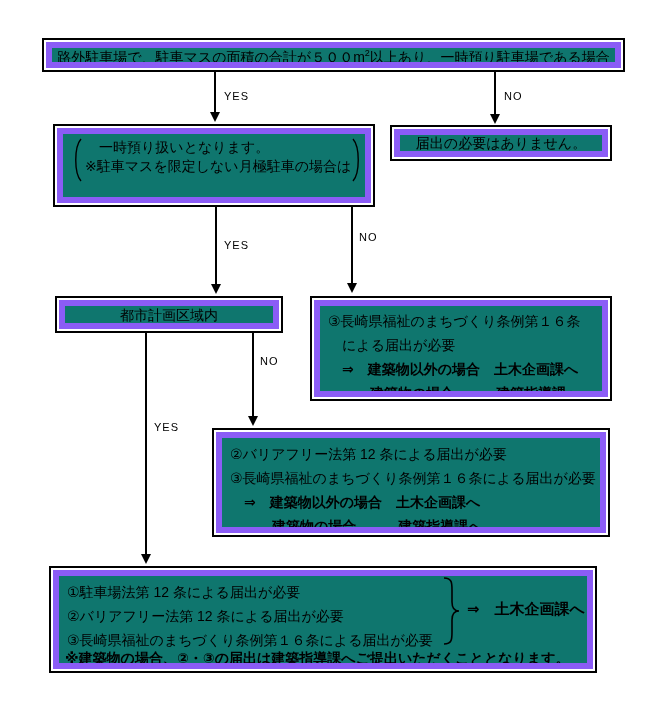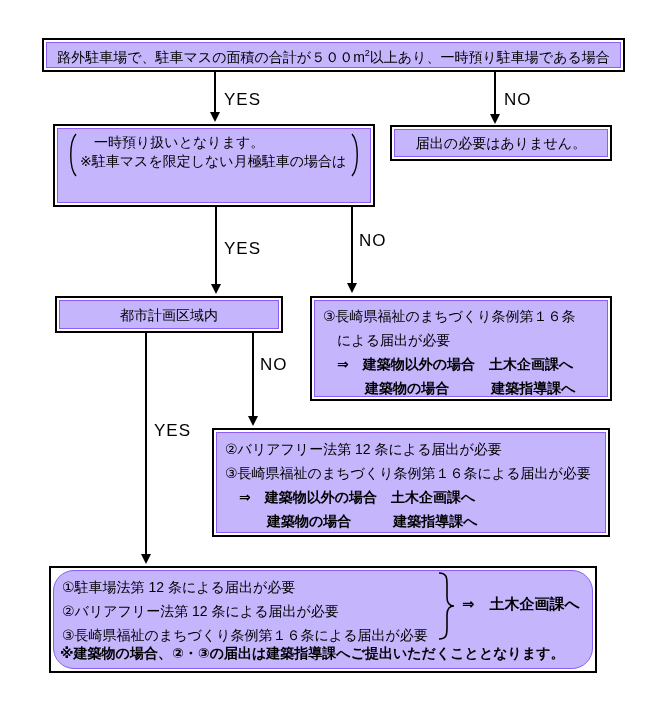--- a/index.html
+++ b/index.html
@@ -4,31 +4,31 @@
 <style>
   html,body{margin:0;padding:0;}
   body{
     width:670px;height:716px;position:relative;
     background:#ffffff;color:#000000;
     font-family:"Liberation Sans","DejaVu Sans",sans-serif;
   }
   .canvas{position:absolute;left:0;top:0;width:670px;height:716px;background:#ffffff;overflow:hidden;}
   
   .dbox{position:absolute;box-sizing:border-box;border:2px solid #000;background:#fff;padding:2px;}
-  .dbox-inner{box-sizing:border-box;border:1px solid #8b5cf6;width:100%;height:100%;background:#c4b5fd;overflow:hidden;}
+  .dbox-inner{box-sizing:border-box;border:6px solid #8b5cf6;width:100%;height:100%;background:#0f766e;overflow:hidden;}
   .center{display:flex;align-items:center;justify-content:center;text-align:center;}
   .t14{font-size:14px;line-height:18px;white-space:pre;}
   sup{font-size:9px;vertical-align:super;}
   .pad{padding:3px 8px;}
   .line{font-size:14px;line-height:24px;white-space:pre;display:block;}
   .b{font-weight:bold;}
   
   .vline{position:absolute;width:2px;background:#000;}
   .ahead{position:absolute;width:0;height:0;border-left:5px solid transparent;border-right:5px solid transparent;border-top:10px solid #000;}
-  .blabel{position:absolute;font-size:17px;letter-spacing:1px;white-space:pre;}
+  .blabel{position:absolute;font-size:11px;letter-spacing:1px;white-space:pre;}
   
   .noterow{display:flex;align-items:stretch;margin-top:1px;}
   .noterow svg{flex:0 0 auto;}
   .notelines{flex:1 1 auto;padding-left:2px;}
   .noteline{font-size:14px;line-height:19px;white-space:pre;display:block;}
   
   .final-inner{position:relative;}
   .brace-svg{position:absolute;left:383px;top:1px;}
   .result-text{position:absolute;left:408px;top:24px;font-size:15px;font-weight:bold;white-space:pre;}
   .final-note{position:absolute;left:6px;top:74px;font-size:14px;font-weight:bold;white-space:pre;}
@@ -109,21 +109,21 @@
   <div class="dbox" style="left:212px;top:428px;width:398px;height:109px;">
     <div class="dbox-inner pad" style="padding-top:4px;">
       <span class="line">②バリアフリー法第 12 条による届出が必要</span>
       <span class="line">③長崎県福祉のまちづくり条例第１６条による届出が必要</span>
       <span class="line b">　⇒　建築物以外の場合　土木企画課へ</span>
       <span class="line b">　　　建築物の場合　　　建築指導課へ</span>
     </div>
   </div>
 
   <div class="dbox" style="left:49px;top:566px;width:548px;height:107px;">
-    <div class="dbox-inner pad final-inner" style="padding-top:4px;border-radius:21px;">
+    <div class="dbox-inner pad final-inner" style="padding-top:4px;">
       <span class="line">①駐車場法第 12 条による届出が必要</span>
       <span class="line">②バリアフリー法第 12 条による届出が必要</span>
       <span class="line">③長崎県福祉のまちづくり条例第１６条による届出が必要</span>
       <svg class="brace-svg" width="18" height="68" viewBox="0 0 18 68">
         <path d="M2,1 C10,1 10,6 10,13 L10,25 C10,31 12,34 17,34 C12,34 10,37 10,43 L10,55 C10,62 10,67 2,67" fill="none" stroke="#000" stroke-width="1.6"></path>
       </svg>
       <span class="result-text">⇒　土木企画課へ</span>
       <span class="final-note">※建築物の場合、②・③の届出は建築指導課へご提出いただくこととなります。</span>
     </div>
   </div>

